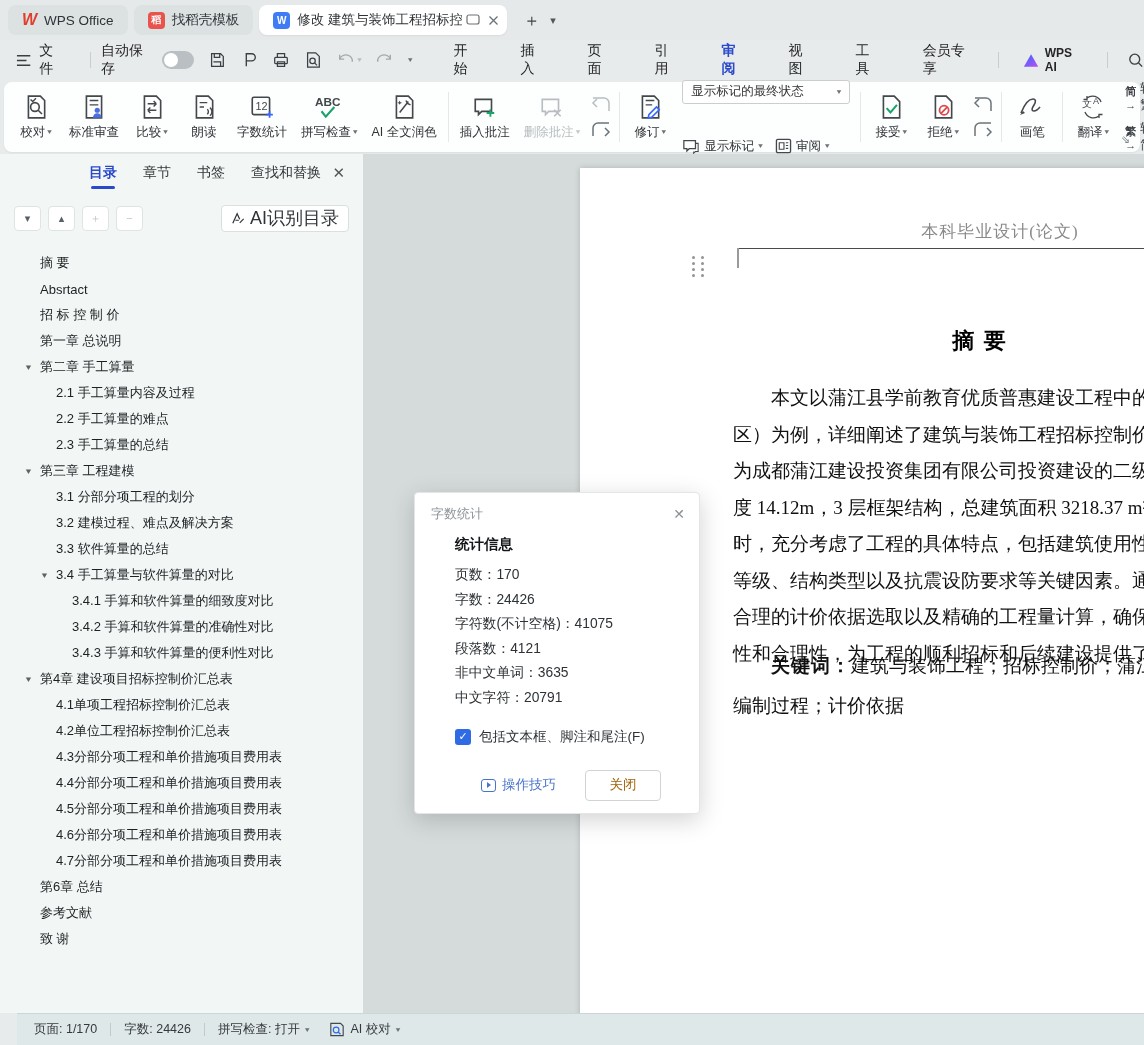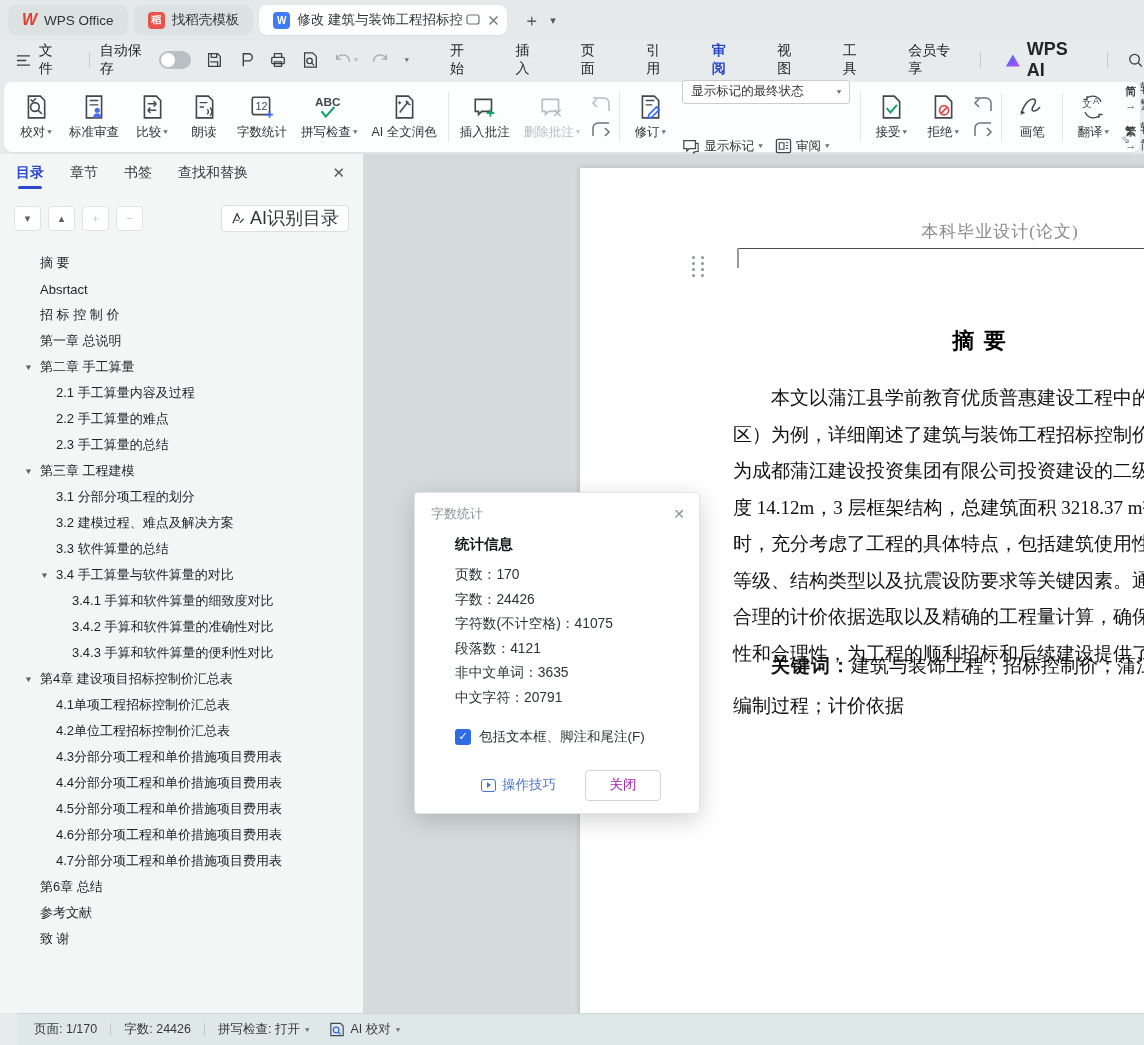--- a/index.html
+++ b/index.html
@@ -29,21 +29,21 @@
   .vdiv { width:1px; height:16px; background:#c8cdcf; margin:0 10px; }
   .autosave { display:flex; align-items:center; gap:8px; margin-right:14px; }
   .toggle { width:34px; height:18px; border-radius:9px; background:#b9bfc2; position:relative; }
   .toggle::after { content:""; position:absolute; left:2px; top:2px; width:14px; height:14px; border-radius:50%; background:#fff; }
   .qicons { display:flex; align-items:center; gap:14px; margin-right:10px; }
   .qicons .dis { opacity:.38; }
   .menu-items { display:flex; align-items:center; gap:12px; margin-left:16px; }
   .menu-item { padding:8px 15px; position:relative; cursor:default; }
   .menu-item.active { color:#2b4acb; font-weight:bold; }
   .menu-item.active::after { content:""; position:absolute; left:16px; right:16px; bottom:-1px; height:3px; border-radius:2px; background:#2b4acb; }
-  .wpsai { display:flex; align-items:center; gap:6px; margin-left:14px; font-weight:bold; font-size:18px; }
+  .wpsai { display:flex; align-items:center; gap:6px; margin-left:14px; font-weight:bold; font-size:12px; }
   .srch { margin-left:26px; }
 
   
   .ribbon { position:absolute; left:4px; top:82px; width:1136px; height:70px; background:#fdfefe; border-radius:8px; display:flex; align-items:center; padding:0 6px; box-shadow:0 1px 2px rgba(0,0,0,.05); }
   .rgroup { display:flex; align-items:center; height:60px; }
   .rdiv { width:1px; height:50px; background:#e4e8e9; margin:0 4px; flex:0 0 auto; }
   .rbtn { display:flex; flex-direction:column; align-items:center; justify-content:center; gap:4px; padding:4px 7px; min-width:52px; cursor:default; }
   .rbtn .lbl { font-size:12.5px; color:#2f3336; white-space:nowrap; display:flex; align-items:center; gap:2px; }
   .rbtn.disabled .lbl { color:#b7bdc0; }
   .caret { font-size:9px; color:#6c7377; transform:scaleY(.8); }
@@ -56,21 +56,21 @@
   .trans-col { display:flex; flex-direction:column; gap:6px; padding:0 6px; }
   .trans-item { display:flex; align-items:center; gap:4px; font-size:12.5px; color:#2f3336; }
   .zh-ico { font-size:11px; font-weight:bold; color:#3a3f43; }
   .expand-arrow { position:absolute; right:10px; bottom:6px; color:#7c8488; font-size:11px; }
 
   
   .content { position:absolute; left:0; top:154px; width:1144px; bottom:32px; }
 
   
   .sidebar { position:absolute; left:0; top:0; width:363px; height:100%; background:#f2f6f5; overflow:hidden; }
-  .sb-tabs { display:flex; align-items:center; height:38px; padding:0 16px; font-size:14px; color:#34383b; position:relative; }
+  .sb-tabs { display:flex; align-items:center; height:38px; padding:0 16px; font-size:14px; color:#34383b; position:relative;justify-content:flex-end; }
   .sb-tab { margin-right:26px; padding:9px 0; position:relative; cursor:default; }
   .sb-tab.active { color:#2b4acb; font-weight:bold; }
   .sb-tab.active::after { content:""; position:absolute; left:2px; right:2px; bottom:2px; height:3px; border-radius:2px; background:#2b4acb; }
   .sb-close { position:absolute; right:18px; top:10px; font-size:15px; color:#555; }
   .sb-tools { display:flex; align-items:center; height:36px; padding:0 14px; margin-top:8px; }
   .tool-btn { width:27px; height:25px; background:#fff; border:1px solid #dfe3e3; border-radius:4px; display:flex; align-items:center; justify-content:center; margin-right:7px; font-size:11px; color:#55606a; }
   .tool-btn.dim { color:#c0c6c9; }
   .ai-toc { margin-left:auto; height:27px; background:#fff; border:1px solid #dadfe0; border-radius:4px; display:flex; align-items:center; gap:5px; padding:0 9px; font-size:18px; color:#2f3438; }
   .toc { margin-top:14px; font-size:13px; color:#1d2124; }
   .toc-row { height:26px; display:flex; align-items:center; position:relative; white-space:nowrap; cursor:default; }
@@ -102,21 +102,21 @@
   .dlg-x { color:#8a9094; font-size:14px; }
   .dlg-body { padding:8px 18px 0 40px; }
   .dlg-section { font-size:14.5px; font-weight:bold; color:#16191b; margin-bottom:9px; }
   .stat-row { font-size:13.8px; color:#2d3236; line-height:24.6px; white-space:nowrap; }
   .chk-row { display:flex; align-items:center; gap:8px; margin-top:17px; font-size:13.5px; color:#2d3236; }
   .chk { width:16px; height:16px; border-radius:3px; background:#2e6be5; color:#fff; font-size:11px; display:flex; align-items:center; justify-content:center; }
   .dlg-foot { display:flex; align-items:center; justify-content:space-between; padding:24px 20px 0 26px; }
   .tips { display:flex; align-items:center; gap:6px; font-size:13.5px; color:#4874cb; }
   .play-ico { width:15px; height:13px; border:1.4px solid #4874cb; border-radius:3px; display:flex; align-items:center; justify-content:center; }
   .play-ico::after { content:""; width:0; height:0; border-left:4px solid #4874cb; border-top:3px solid transparent; border-bottom:3px solid transparent; }
-  .close-btn { min-width:76px; height:31px; background:#fff; border:1px solid #cfd4d6; border-radius:4px; font-size:13.5px; color:#a21caf; display:flex; align-items:center; justify-content:center; }
+  .close-btn { min-width:76px; height:31px; background:#fff; border:1px solid #cfd4d6; border-radius:4px; font-size:13.5px; color:#a16207; display:flex; align-items:center; justify-content:center; }
 
   
   .statusbar { position:absolute; left:17px; bottom:0; width:1144px; height:32px; background:#dfe8e9; border-top:1px solid #ccd5d7; display:flex; align-items:center; font-size:12.5px; color:#35393c; padding-left:17px; }
   .sdiv { width:1px; height:13px; background:#c2cacc; margin:0 13px; }
   .sitem { display:flex; align-items:center; gap:5px; white-space:nowrap; }
 </style>
 </head>
 <body>
 
 <div class="tabbar">

